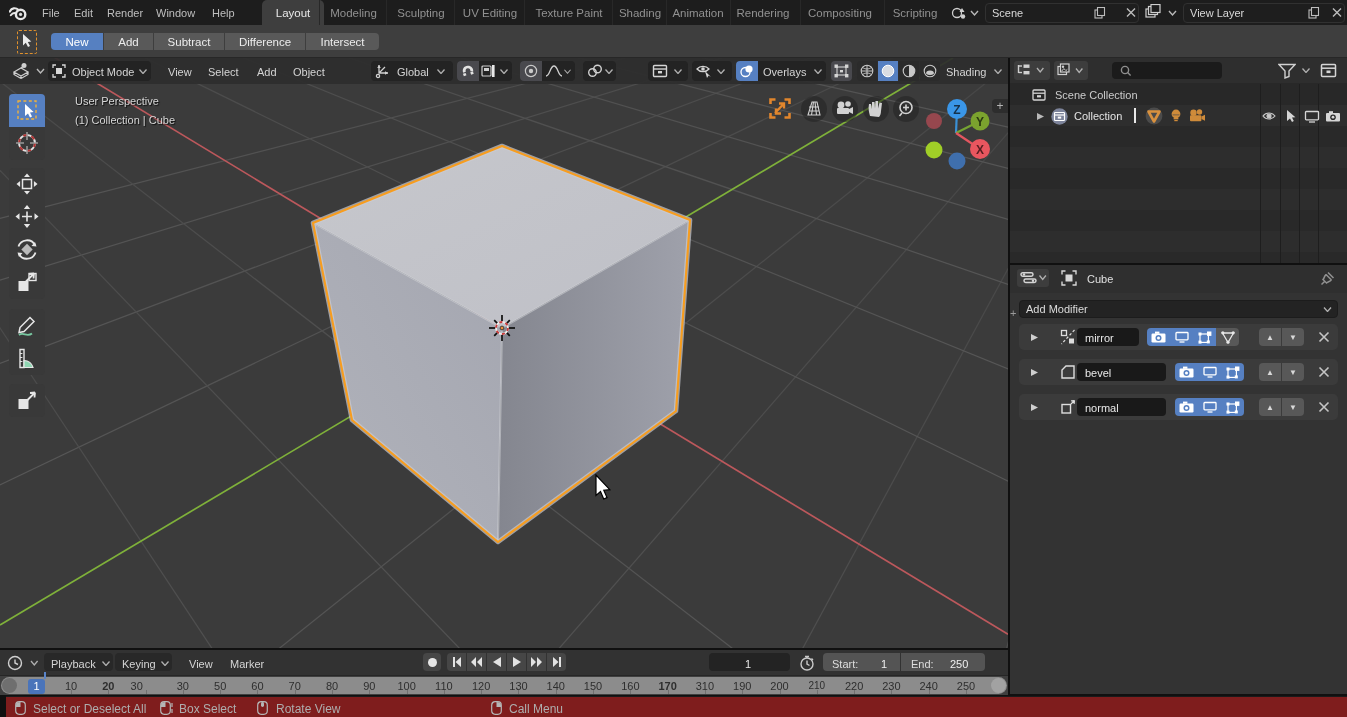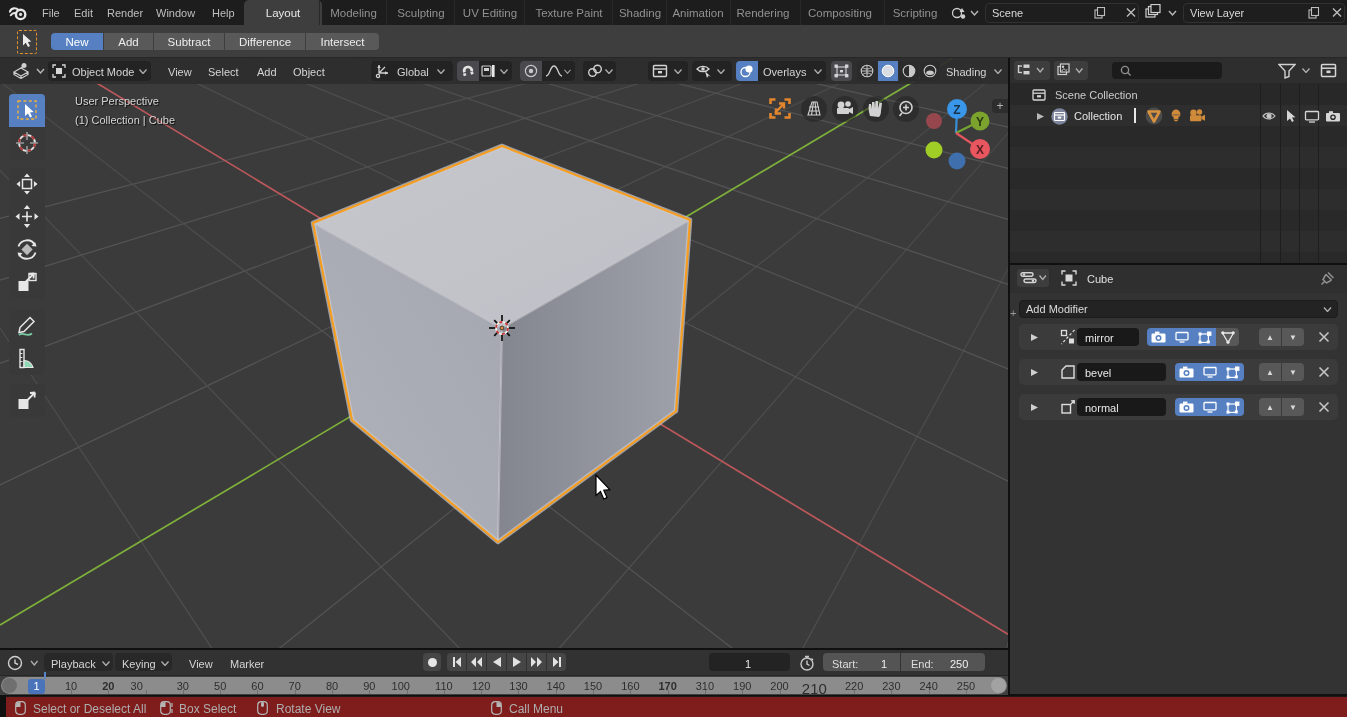--- a/index.html
+++ b/index.html
@@ -48,21 +48,21 @@
       <circle cx="11.6" cy="9.4" r="1.2" fill="#e8e8e8" stroke-width="1"></circle>
       <path d="M0.8,6.5 C2.5,2.8 6.5,2.2 9.6,5.0" stroke-width="2.2" stroke-linecap="round"></path>
       <path d="M1.8,10.2 C3.2,8.2 5.2,7.6 7.0,8.4" stroke-width="2.0" stroke-linecap="round"></path>
     </g>
   </svg>
   <span class="menu" style="left:42px">File</span>
   <span class="menu" style="left:74px">Edit</span>
   <span class="menu" style="left:107px">Render</span>
   <span class="menu" style="left:156px">Window</span>
   <span class="menu" style="left:212px">Help</span>
-  <div class="tab active" style="left:244px;width:78px">Layout</div>
+  <div class="tab active" style="left:262px;width:62px">Layout</div>
   <div class="tab" style="left:319px;width:67px">Modeling</div>
   <div class="tab" style="left:386px;width:68px">Sculpting</div>
   <div class="tab" style="left:454px;width:70px">UV Editing</div>
   <div class="tab" style="left:524px;width:88px">Texture Paint</div>
   <div class="tab" style="left:612px;width:54px">Shading</div>
   <div class="tab" style="left:666px;width:62px">Animation</div>
   <div class="tab" style="left:730px;width:64px">Rendering</div>
   <div class="tab" style="left:800px;width:78px">Compositing</div>
   <div class="tab" style="left:884px;width:60px">Scripting</div>
 
@@ -845,21 +845,21 @@
       <div class="a" style="left:205.16px;top:30px;width:30px;text-align:center;font-size:11px;color:#2e2e2e;">50</div>
       <div class="a" style="left:220.16px;top:40px;width:1px;height:4px;background:#707070;"></div>
       <div class="a" style="left:242.45000000000005px;top:30px;width:30px;text-align:center;font-size:11px;color:#2e2e2e;">60</div>
       <div class="a" style="left:257.45000000000005px;top:40px;width:1px;height:4px;background:#707070;"></div>
       <div class="a" style="left:279.74px;top:30px;width:30px;text-align:center;font-size:11px;color:#2e2e2e;">70</div>
       <div class="a" style="left:294.74px;top:40px;width:1px;height:4px;background:#707070;"></div>
       <div class="a" style="left:317.03000000000003px;top:30px;width:30px;text-align:center;font-size:11px;color:#2e2e2e;">80</div>
       <div class="a" style="left:332.03000000000003px;top:40px;width:1px;height:4px;background:#707070;"></div>
       <div class="a" style="left:354.32px;top:30px;width:30px;text-align:center;font-size:11px;color:#2e2e2e;">90</div>
       <div class="a" style="left:369.32px;top:40px;width:1px;height:4px;background:#707070;"></div>
-      <div class="a" style="left:391.61px;top:30px;width:30px;text-align:left;font-size:11px;color:#2e2e2e;">100</div>
+      <div class="a" style="left:391.61px;top:30px;width:30px;text-align:center;font-size:11px;color:#2e2e2e;">100</div>
       <div class="a" style="left:406.61px;top:40px;width:1px;height:4px;background:#707070;"></div>
       <div class="a" style="left:428.90000000000003px;top:30px;width:30px;text-align:center;font-size:11px;color:#2e2e2e;">110</div>
       <div class="a" style="left:443.90000000000003px;top:40px;width:1px;height:4px;background:#707070;"></div>
       <div class="a" style="left:466.19px;top:30px;width:30px;text-align:center;font-size:11px;color:#2e2e2e;">120</div>
       <div class="a" style="left:481.19px;top:40px;width:1px;height:4px;background:#707070;"></div>
       <div class="a" style="left:503.48px;top:30px;width:30px;text-align:center;font-size:11px;color:#2e2e2e;">130</div>
       <div class="a" style="left:518.48px;top:40px;width:1px;height:4px;background:#707070;"></div>
       <div class="a" style="left:540.77px;top:30px;width:30px;text-align:center;font-size:11px;color:#2e2e2e;">140</div>
       <div class="a" style="left:555.77px;top:40px;width:1px;height:4px;background:#707070;"></div>
       <div class="a" style="left:578.0600000000001px;top:30px;width:30px;text-align:center;font-size:11px;color:#2e2e2e;">150</div>
@@ -867,21 +867,21 @@
       <div class="a" style="left:615.35px;top:30px;width:30px;text-align:center;font-size:11px;color:#2e2e2e;">160</div>
       <div class="a" style="left:630.35px;top:40px;width:1px;height:4px;background:#707070;"></div>
       <div class="a" style="left:652.64px;top:30px;width:30px;text-align:center;font-size:11px;color:#2e2e2e;font-weight:bold;">170</div>
       <div class="a" style="left:667.64px;top:40px;width:1px;height:4px;background:#707070;"></div>
       <div class="a" style="left:689.9300000000001px;top:30px;width:30px;text-align:center;font-size:11px;color:#2e2e2e;">310</div>
       <div class="a" style="left:704.9300000000001px;top:40px;width:1px;height:4px;background:#707070;"></div>
       <div class="a" style="left:727.22px;top:30px;width:30px;text-align:center;font-size:11px;color:#2e2e2e;">190</div>
       <div class="a" style="left:742.22px;top:40px;width:1px;height:4px;background:#707070;"></div>
       <div class="a" style="left:764.51px;top:30px;width:30px;text-align:center;font-size:11px;color:#2e2e2e;">200</div>
       <div class="a" style="left:779.51px;top:40px;width:1px;height:4px;background:#707070;"></div>
-      <div class="a" style="left:801.8000000000001px;top:30px;width:30px;font-size:15px;color:#2e2e2e;">210</div>
+      <div class="a" style="left:801.8000000000001px;top:30px;width:30px;text-align:center;font-size:10px;color:#2e2e2e;">210</div>
       <div class="a" style="left:816.8000000000001px;top:40px;width:1px;height:4px;background:#707070;"></div>
       <div class="a" style="left:839.09px;top:30px;width:30px;text-align:center;font-size:11px;color:#2e2e2e;">220</div>
       <div class="a" style="left:854.09px;top:40px;width:1px;height:4px;background:#707070;"></div>
       <div class="a" style="left:876.38px;top:30px;width:30px;text-align:center;font-size:11px;color:#2e2e2e;">230</div>
       <div class="a" style="left:891.38px;top:40px;width:1px;height:4px;background:#707070;"></div>
       <div class="a" style="left:913.6700000000001px;top:30px;width:30px;text-align:center;font-size:11px;color:#2e2e2e;">240</div>
       <div class="a" style="left:928.6700000000001px;top:40px;width:1px;height:4px;background:#707070;"></div>
       <div class="a" style="left:950.96px;top:30px;width:30px;text-align:center;font-size:11px;color:#2e2e2e;">250</div>
       <div class="a" style="left:965.96px;top:40px;width:1px;height:4px;background:#707070;"></div>
     </div>

